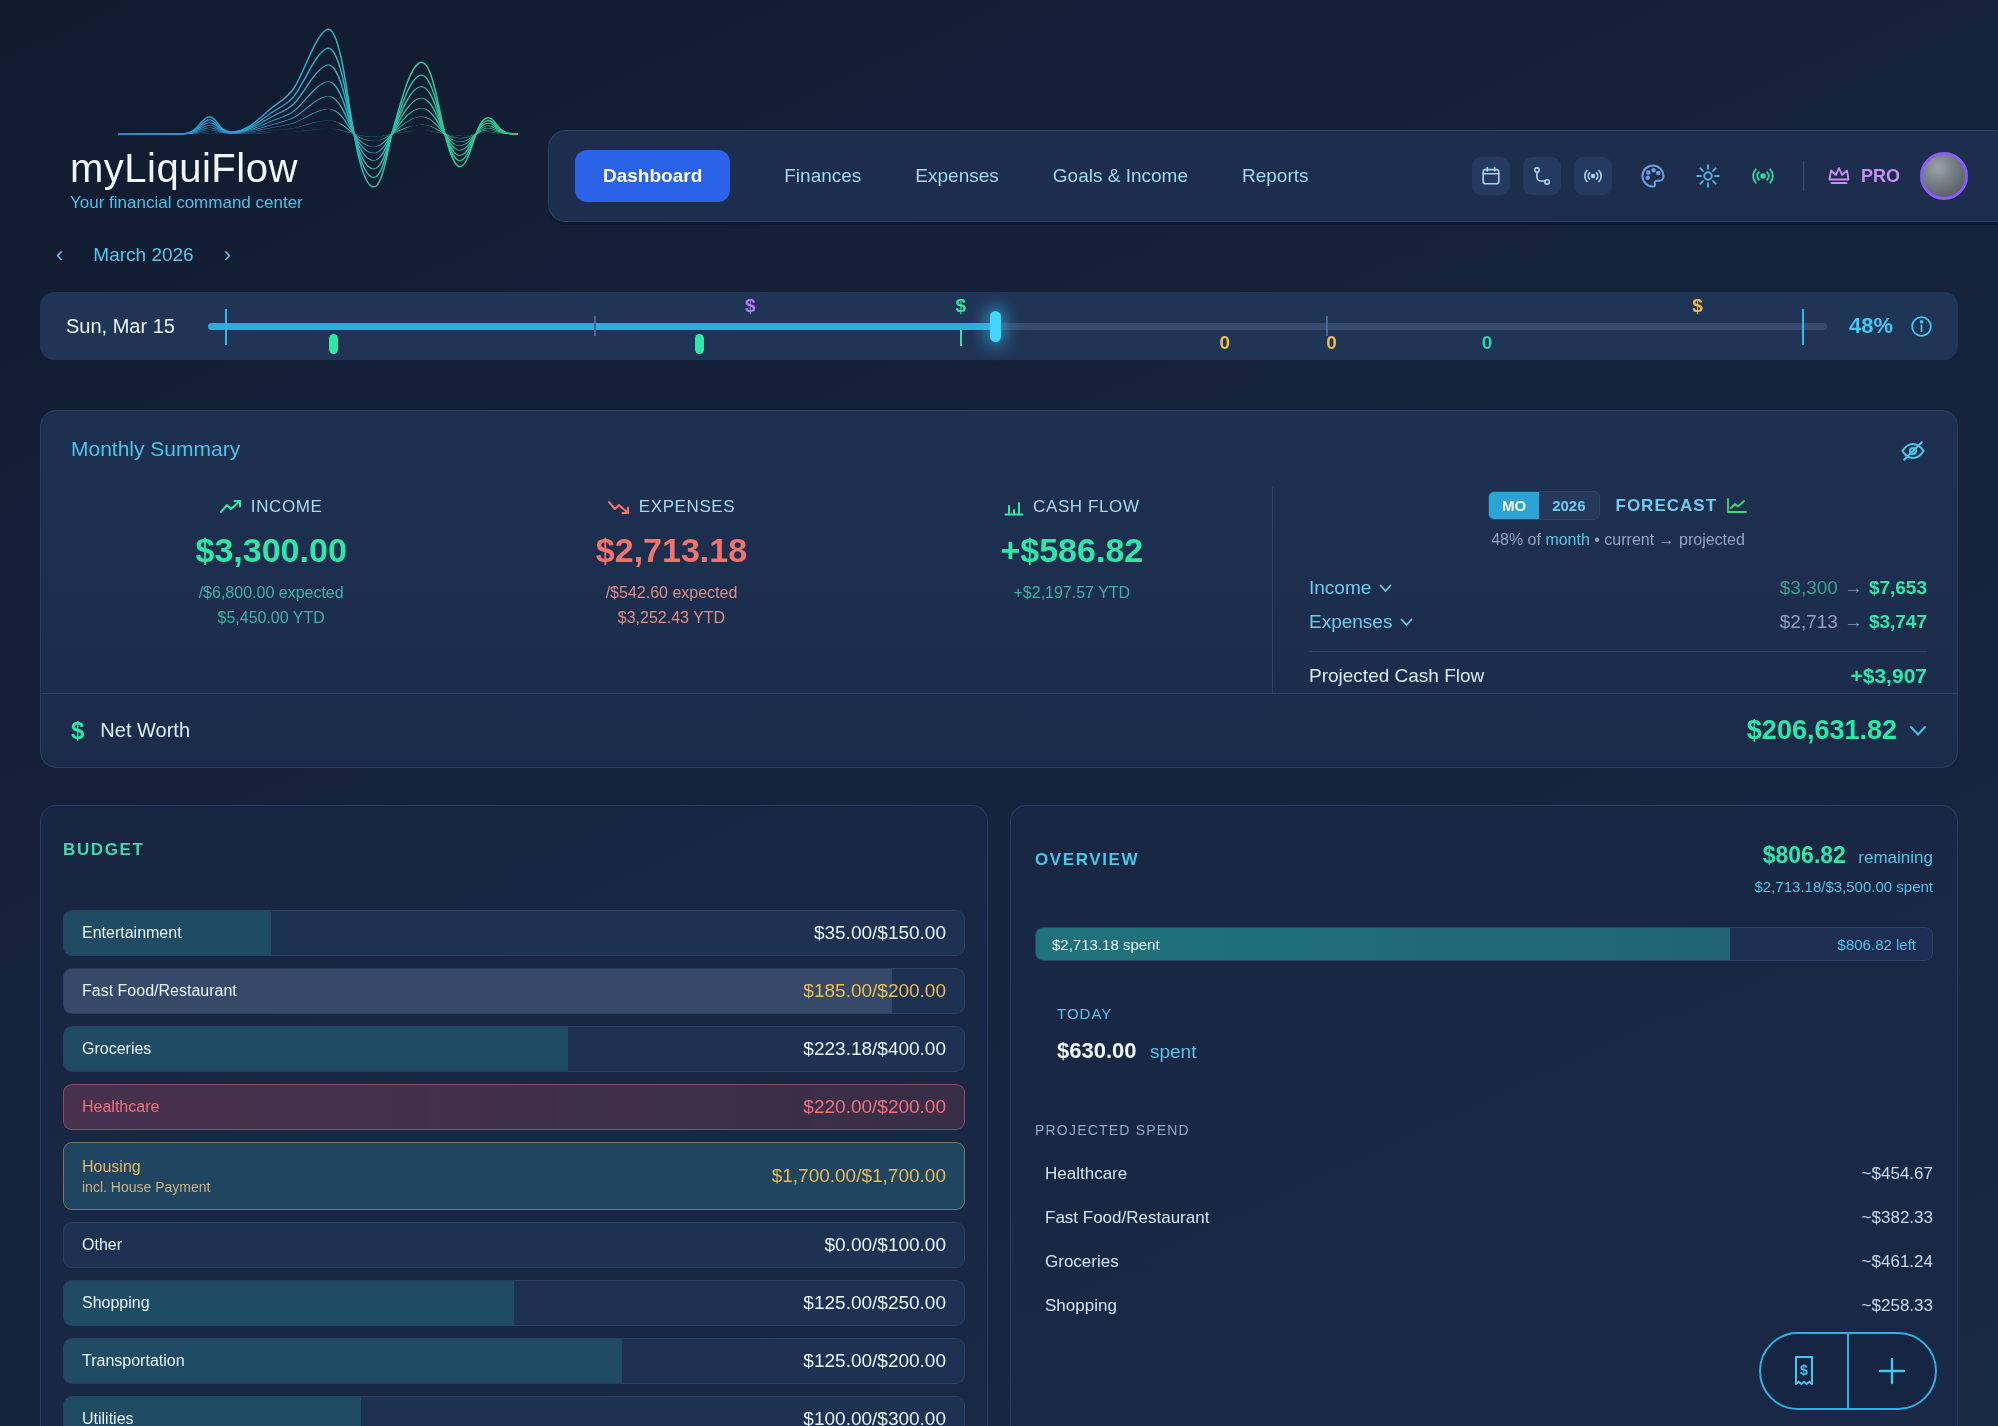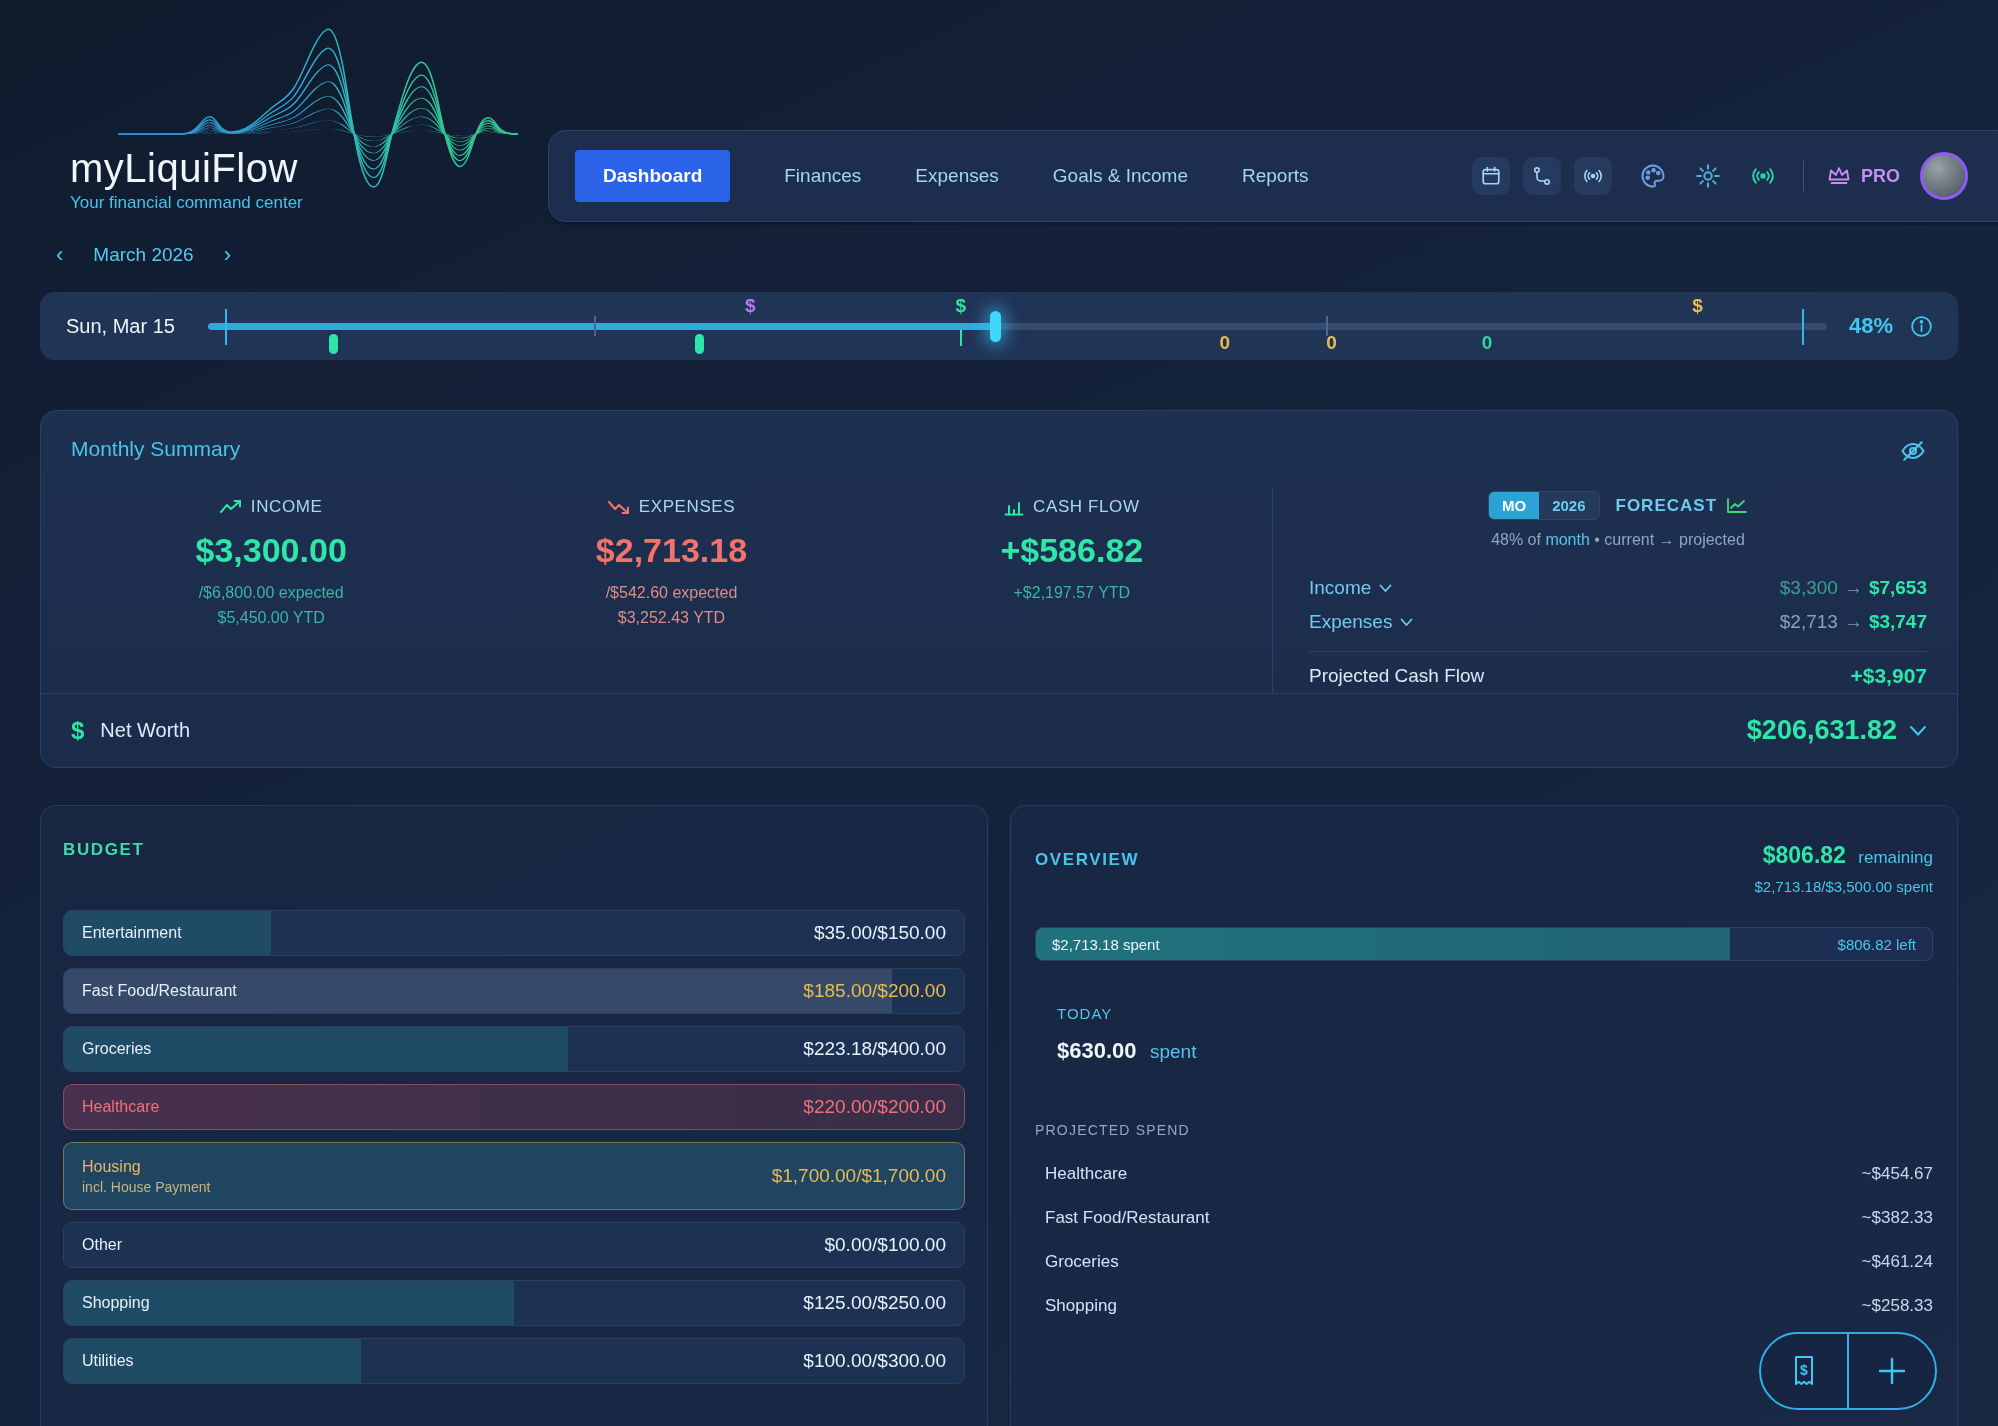--- a/index.html
+++ b/index.html
@@ -18,21 +18,21 @@
   .waveform { position:absolute; left:118px; top:14px; z-index:1; }
 
   .header-bar {
     position:absolute; left:548px; right:0; top:130px; height:92px;
     background:#1d2d4e; border:1px solid #2b4166; border-right:none;
     border-radius:18px 0 0 18px; display:flex; align-items:center;
     padding:0 30px 0 26px; box-shadow:0 3px 0 rgba(8,15,28,.35);
   }
   .tabs { display:flex; align-items:center; gap:54px; }
   .tab { font-size:19px; color:#9fd8f0; cursor:pointer; white-space:nowrap; }
-  .tab.active { background:#2b63e8; color:#ffffff; padding:15px 28px; border-radius:4px; font-weight:600; }
+  .tab.active { background:#2b63e8; color:#ffffff; padding:15px 28px; border-radius:12px; font-weight:600; }
   .hdr-right { margin-left:auto; display:flex; align-items:center; }
   .icon-btn { width:38px; height:38px; border-radius:9px; background:#253a5e; display:flex; align-items:center; justify-content:center; margin-left:13px; }
   .flat-ico { margin-left:27px; display:flex; align-items:center; }
   .hdr-div { width:1px; height:30px; background:#3a5578; margin:0 22px 0 26px; }
   .pro-badge { display:flex; align-items:center; gap:9px; color:#c88ef5; font-weight:700; font-size:18px; }
   .avatar { width:48px; height:48px; border-radius:50%; margin-left:20px;
     border:3px solid #8b5cf6;
     background:radial-gradient(circle at 35% 30%,#9aa3a8 0%,#7b8489 35%,#5d676e 70%,#49525a 100%); }
 
   
@@ -439,20 +439,27 @@
       <span class="b-val">$0.00/$100.00</span>
     </div>
       <div class="b-row state-ok">
       <div class="b-fill" style="width: 50%;"></div>
       <div class="b-main">
         <span class="b-label">Shopping</span>
       </div>
       <span class="b-val">$125.00/$250.00</span>
     </div>
       <div class="b-row state-ok">
+      <div class="b-fill" style="width: 62%;"></div>
+      <div class="b-main">
+        <span class="b-label">Transportation</span>
+      </div>
+      <span class="b-val">$125.00/$200.00</span>
+    </div>
+      <div class="b-row state-ok">
       <div class="b-fill" style="width: 33%;"></div>
       <div class="b-main">
         <span class="b-label">Utilities</span>
       </div>
       <span class="b-val">$100.00/$300.00</span>
     </div>
     </div>
 
 </div>
 

